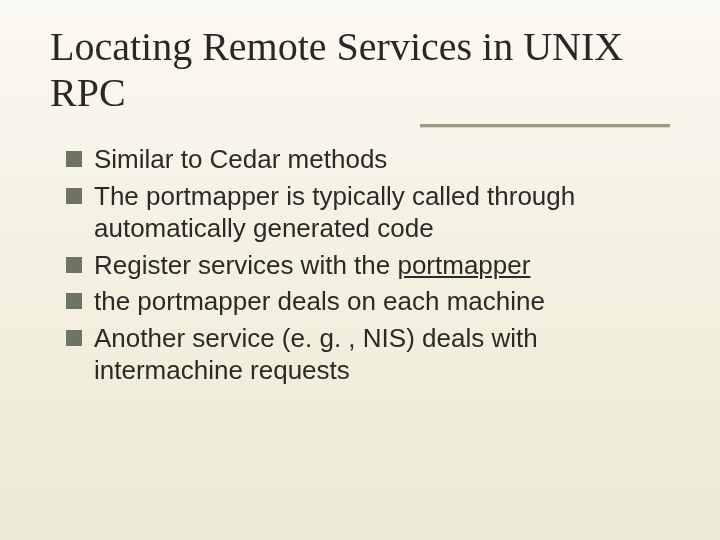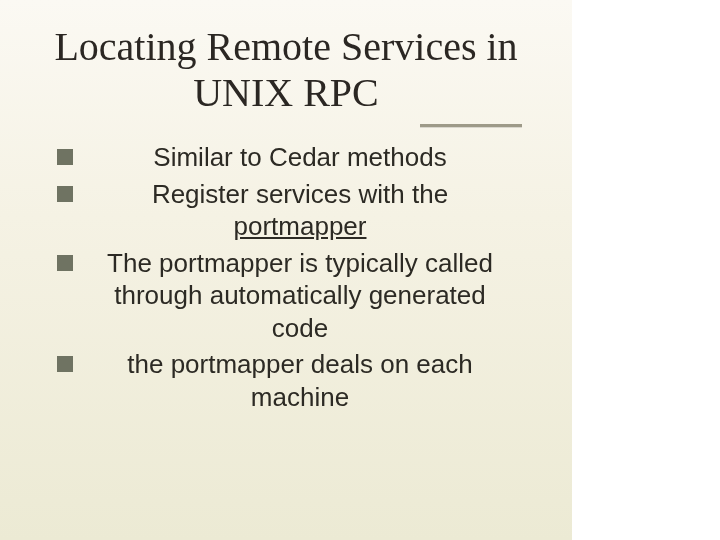--- a/index.html
+++ b/index.html
@@ -3,28 +3,27 @@
 <meta charset="utf-8">
 <style>
   html, body {
     margin: 0;
     padding: 0;
     width: 720px;
     height: 540px;
     overflow: hidden;
   }
   .slide {
-    width: 572px;
+    width: 720px;
     height: 540px;
     background: linear-gradient(to bottom, #fbf9f3 0%, #f5f2e4 40%, #ecead4 100%);
     box-sizing: border-box;
     padding: 24px 50px 0 50px;
     font-family: Arial, "Helvetica Neue", Helvetica, sans-serif;
     position: relative;
-    text-align: center;
   }
   .title {
     font-family: "Times New Roman", Times, serif;
     font-size: 40px;
     line-height: 1.15;
     color: #2b2723;
     margin: 0 0 8px 0;
     font-weight: 400;
   }
   .rule-wrap {
@@ -33,21 +32,21 @@
     margin-bottom: 14px;
   }
   .rule {
     height: 3px;
     background: #9d9a88;
     margin-left: 370px;
     box-shadow: 0 1px 0 rgba(0,0,0,0.12);
   }
   .bullets {
     list-style: none;
-    margin: 7px;
+    margin: 16px;
     padding: 0;
   }
   .bullets li {
     display: flex;
     align-items: flex-start;
     font-size: 26px;
     line-height: 1.25;
     color: #2c2a24;
     margin: 0 0 4px 0;
   }
@@ -80,30 +79,36 @@
   <ul class="bullets">
     <li>
       <span class="sq"></span>
       <span class="txt">
         <span>Similar to Cedar methods</span><span></span>
       </span>
     </li>
     <li>
       <span class="sq"></span>
       <span class="txt">
-        <span>Register services with the </span><span class="u">portmapper</span><span></span>
+        <span>The portmapper is typically called through automatically generated code</span><span></span>
       </span>
     </li>
     <li>
       <span class="sq"></span>
       <span class="txt">
-        <span>The portmapper is typically called through automatically generated code</span><span></span>
+        <span>Register services with the </span><span class="u">portmapper</span><span></span>
       </span>
     </li>
     <li>
       <span class="sq"></span>
       <span class="txt">
         <span>the portmapper deals on each machine</span><span></span>
       </span>
     </li>
+    <li>
+      <span class="sq"></span>
+      <span class="txt">
+        <span>Another service (e. g. , NIS) deals with intermachine requests</span><span></span>
+      </span>
+    </li>
   </ul>
 
 </div>
 
 </body></html>

